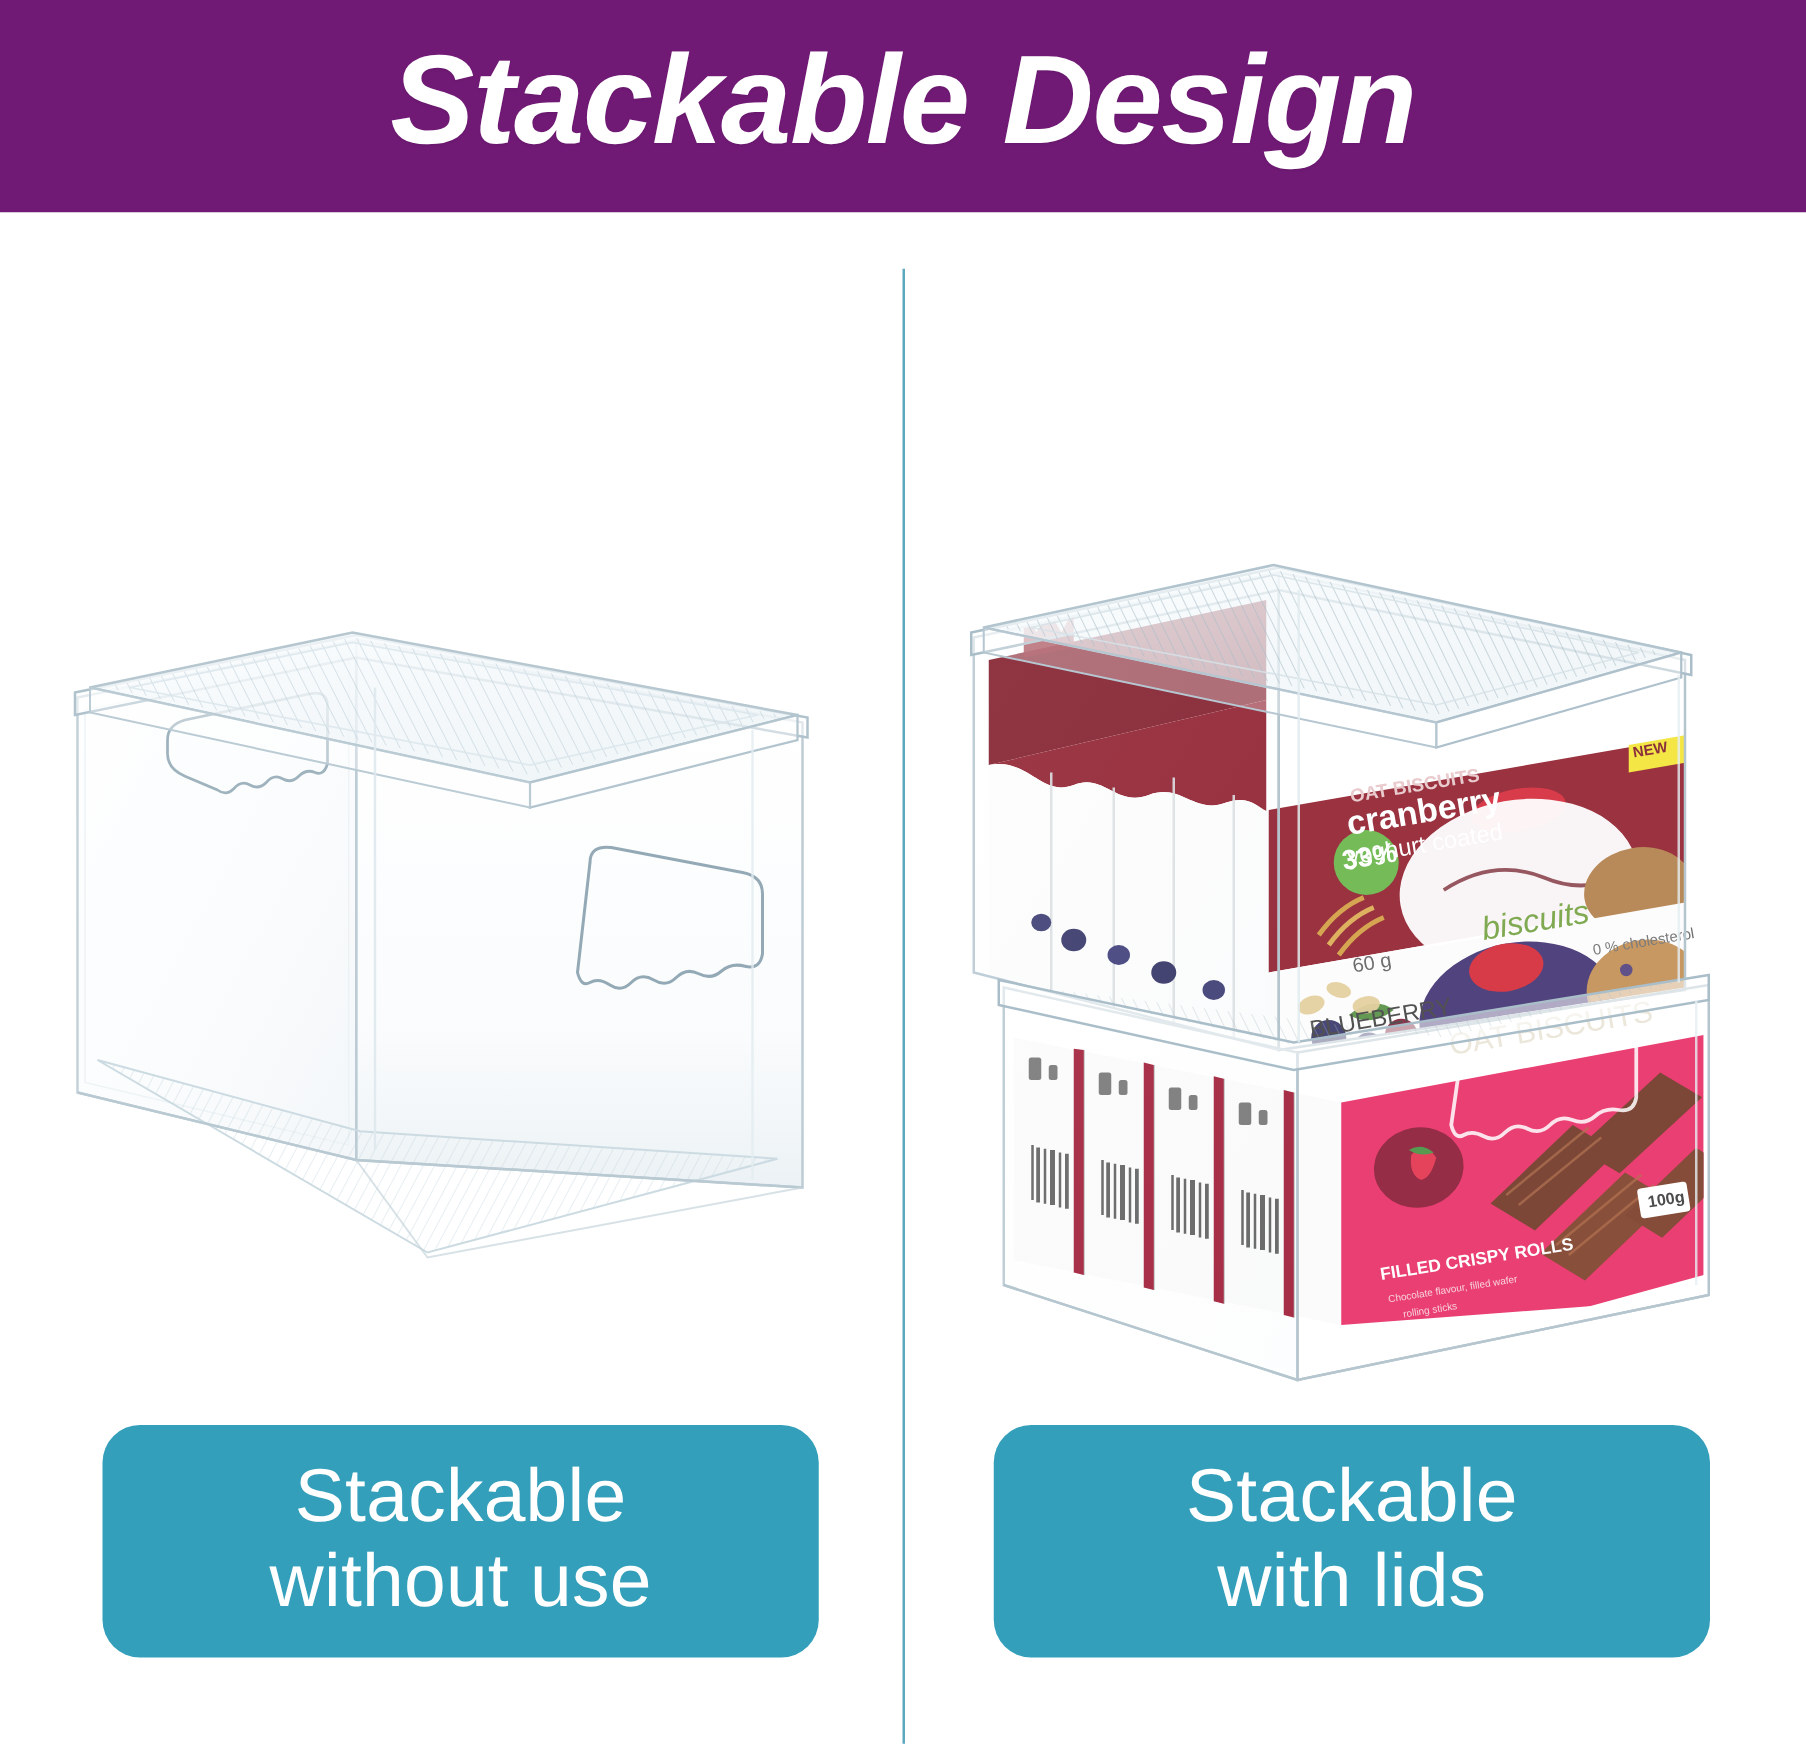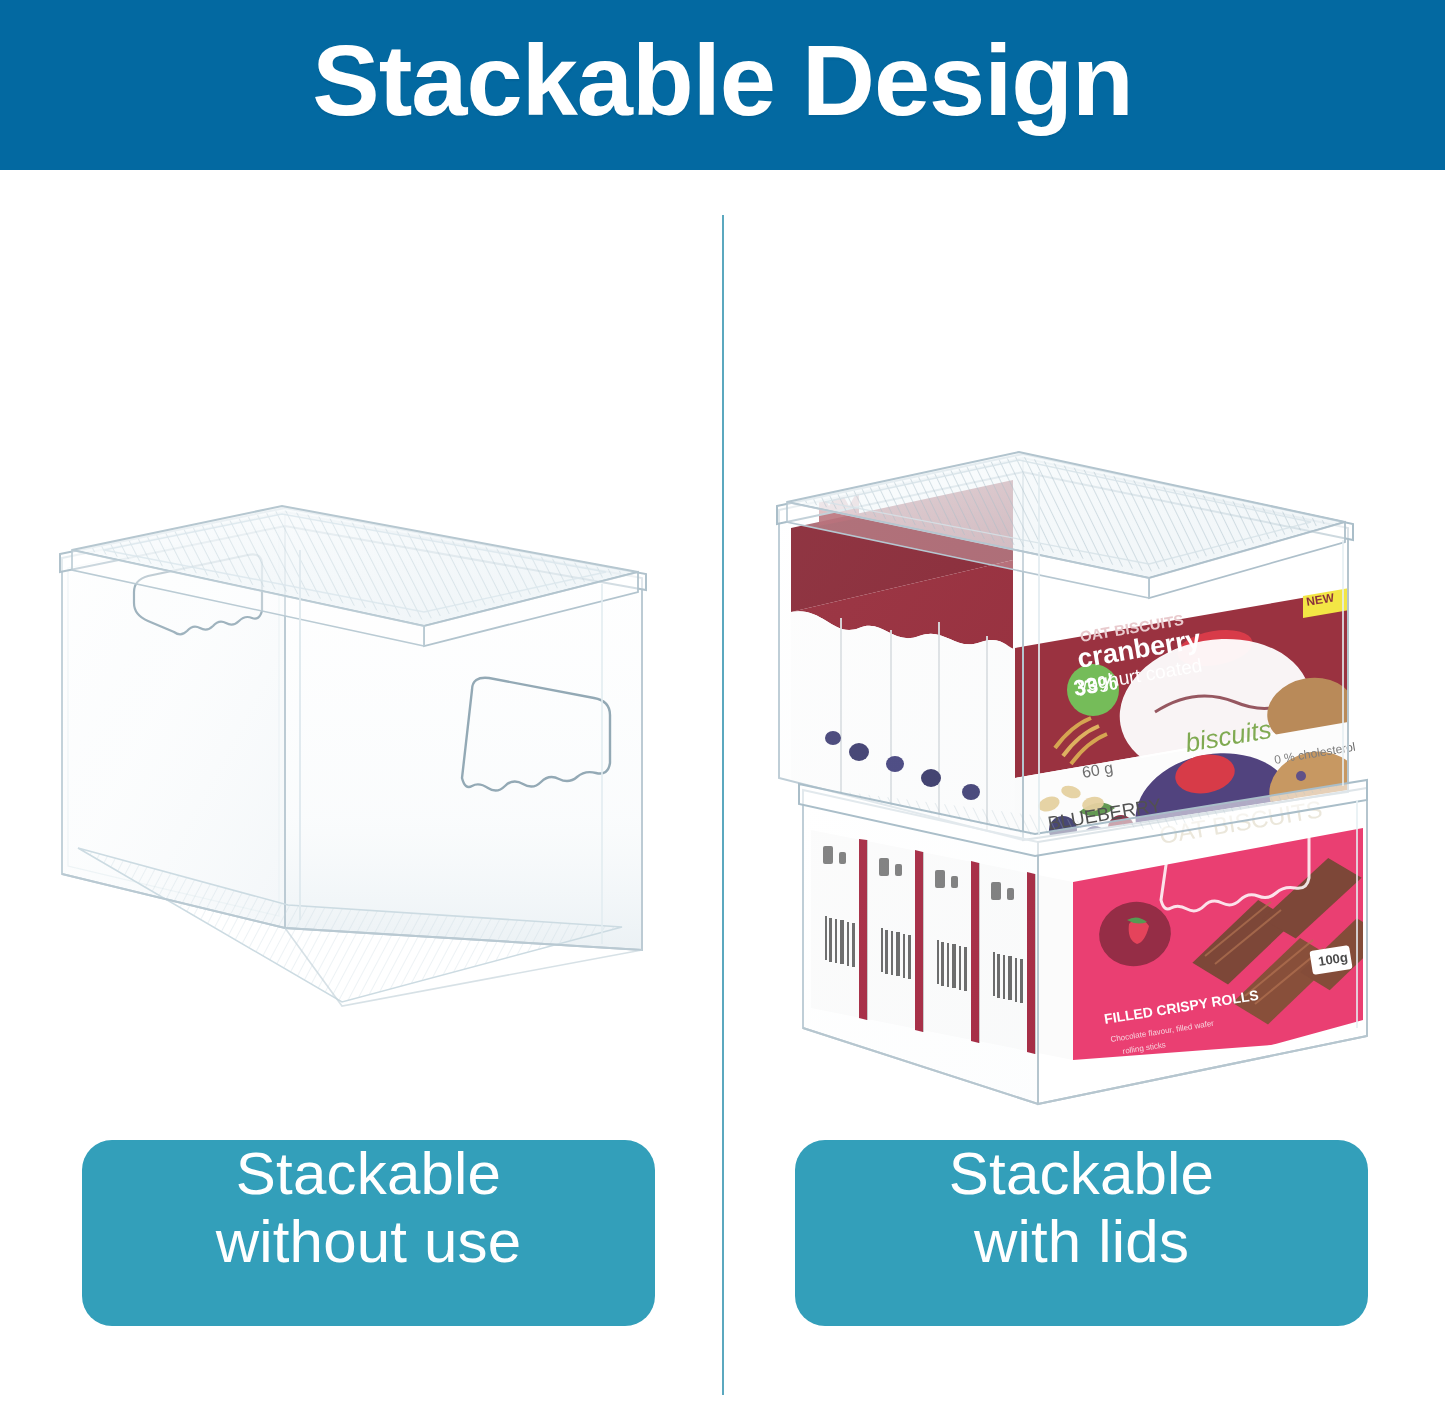--- a/index.html
+++ b/index.html
@@ -16,25 +16,26 @@
     -webkit-font-smoothing: antialiased;
   }
 
   
   .header-banner {
     position: absolute;
     left: 0;
     top: 0;
     width: 1445px;
     height: 170px;
-    background: #0369a1;
+    background: #701a75;
     display: flex;
     align-items: center;
     justify-content: center;
     box-sizing: border-box;
+    font-style: italic;
   }
   .header-title {
     color: #ffffff;
     font-size: 101px;
     font-weight: bold;
     letter-spacing: -1px;
     line-height: 1;
     margin: 0;
     padding: 0 0 10px 0;
     white-space: nowrap;
@@ -90,21 +91,21 @@
     left: 40px;
     top: 190px;
   }
 
   
   .caption-pill {
     position: absolute;
     background: #339fba;
     border-radius: 30px;
     display: flex;
-    align-items: flex-start;
+    align-items: center;
     justify-content: center;
     text-align: center;
     box-sizing: border-box;
   }
   .caption-left {
     left: 82px;
     top: 970px;
     width: 573px;
     height: 186px;
   }

